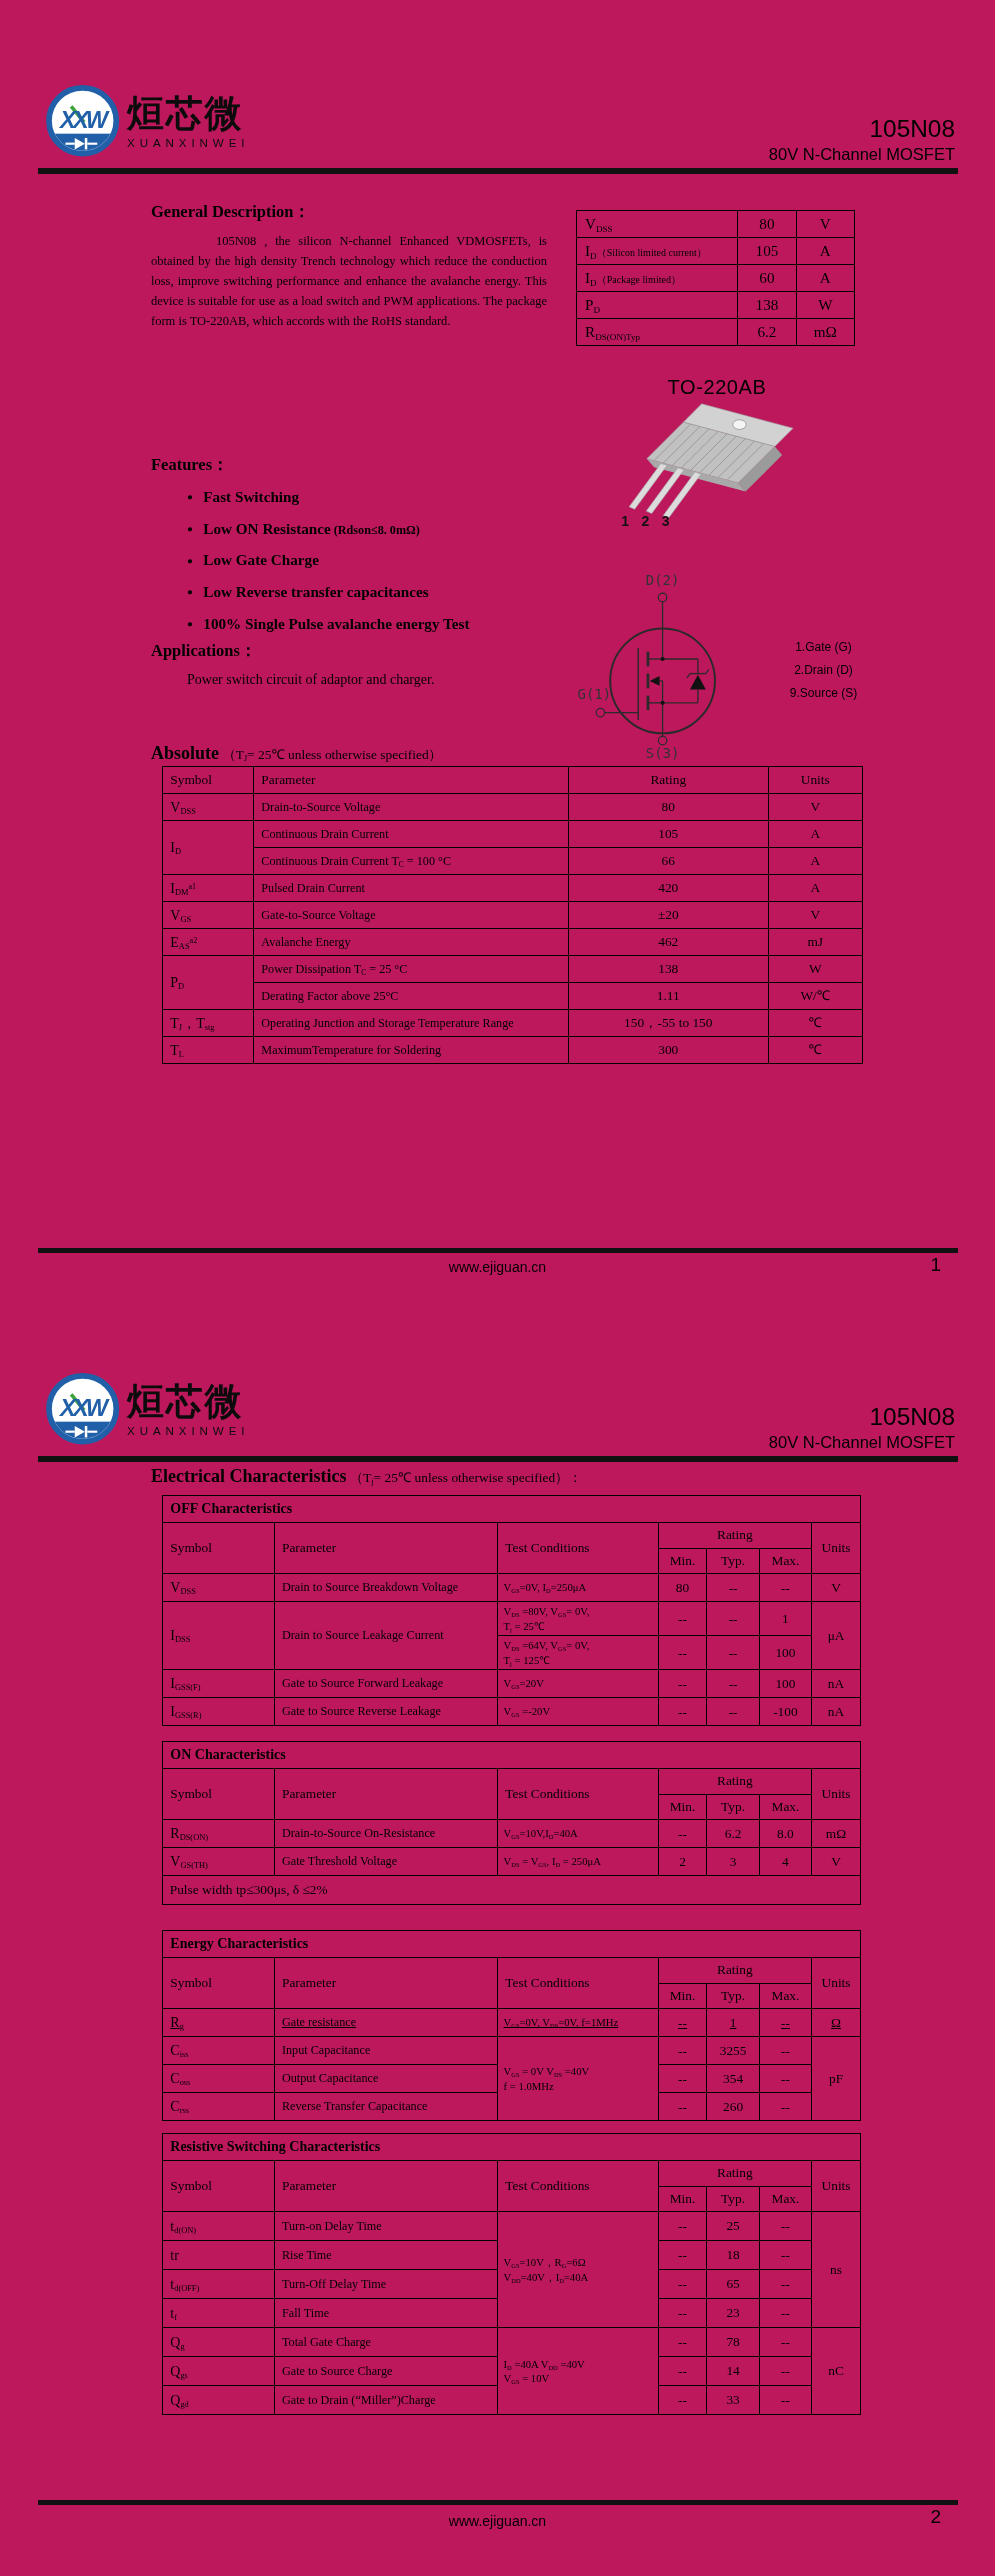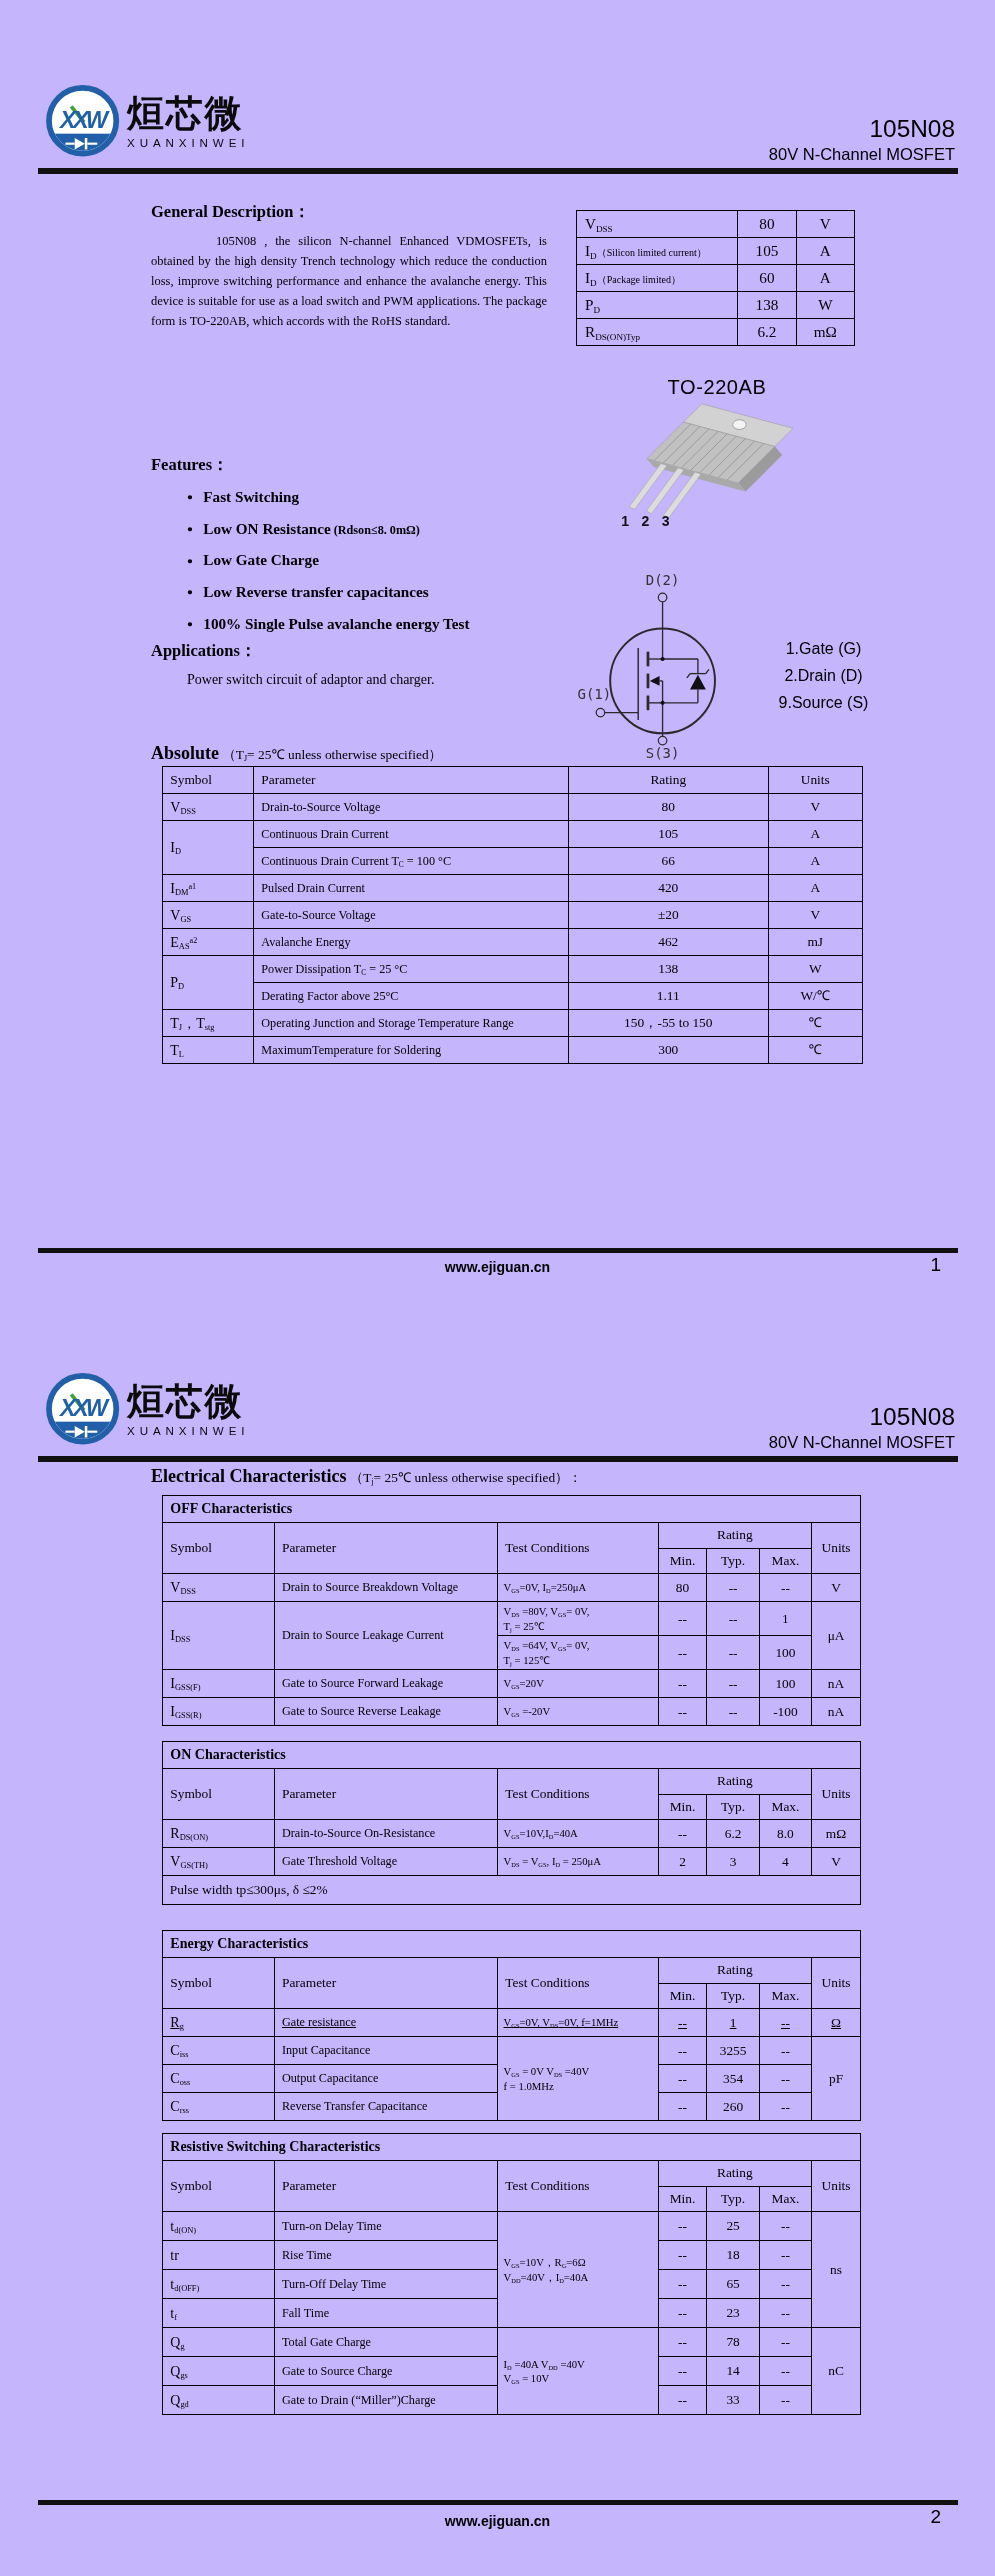--- a/index.html
+++ b/index.html
@@ -1,51 +1,51 @@
 <!DOCTYPE html>
 <html style="font-size:9.8px"><head>
 <meta charset="utf-8">
 <style>
   html,body{margin:0;padding:0;}
   body{width:995px;background:#fff;color:#000;font-family:"Liberation Serif",serif;}
-  .page{position:relative;width:995px;height:1288px;background:#c4b5fd;overflow:hidden;}
+  .page{position:relative;width:995px;height:1288px;background:#be185d;overflow:hidden;}
   .abs{position:absolute;}
   .rule{position:absolute;background:#111;}
   
   .cnname{font-family:"DejaVu Sans",sans-serif;font-weight:bold;font-size:37px;line-height:1.05;letter-spacing:1.8px;color:#0b0b0b;}
   .enname{font-family:"Liberation Sans",sans-serif;font-size:11.6px;letter-spacing:4.9px;margin-top:1.8px;color:#0b0b0b;}
   .partno{font-family:"Liberation Sans",sans-serif;font-size:24.4px;text-align:right;line-height:1.05;}
   .partsub{font-family:"Liberation Sans",sans-serif;font-size:16.5px;text-align:right;margin-top:3px;}
   
   .h1{font-weight:bold;font-size:16.5px;}
   .para{font-size:12.5px;line-height:20px;text-align:justify;text-indent:65px;}
   .feat-item{display:flex;align-items:baseline;height:19.5px;margin-bottom:12.2px;font-weight:bold;font-size:15.2px;white-space:nowrap;}
   .blt{font-size:9.8px;margin-right:10.4px;position:relative;top:-1.8px;}
   .fnote{font-size:12.2px;margin-left:3px;font-weight:bold;}
   .appline{font-size:14px;}
   .ech .b{font-weight:bold;font-size:18px;}
   .ech{font-size:13.4px;}
   .to220{font-family:"Liberation Sans",sans-serif;font-size:20px;letter-spacing:0.6px;}
-  .legend-item{font-family:"Liberation Sans",sans-serif;font-size:16px;margin-bottom:9.1px;text-align:center;}
+  .legend-item{font-family:"Liberation Sans",sans-serif;font-size:12px;margin-bottom:9.1px;text-align:center;}
   
   .dt{border-collapse:collapse;width:100%;table-layout:fixed;border:1.8px solid #000;padding-left:20px;}
   .dt td{border:1.2px solid #000;text-align:center;vertical-align:middle;padding:0.6px 3.7px;font-size:13.4px;line-height:1.22;overflow:hidden;}
   .dt td.ttl{text-align:left;font-weight:bold;font-size:14px;padding-left:7.3px;}
   .dt td.hl{text-align:left;padding-left:7.3px;}
   .dt td.sym{text-align:left;padding-left:7.3px;font-size:14px;}
   .dt td.param{text-align:left;padding-left:7.3px;font-size:12.2px;}
   .dt td.cond{text-align:left;padding-left:5.5px;font-size:10.7px;line-height:1.35;}
   .dt td.note{text-align:left;padding-left:6.7px;font-size:13.4px;}
   .dt td.qsym{text-align:left;padding-left:8px;font-size:15.2px;}
   .dt td.qval{font-size:15.2px;}
   sub{font-size:60%;line-height:0;vertical-align:-0.28em;}
   sup{font-size:58%;line-height:0;vertical-align:0.5em;}
   .sm{font-size:66%;}
   
-  .foot-url{font-family:"Liberation Sans",sans-serif;font-size:14px;text-align:center;width:995px;left:0;font-weight:bold;}
+  .foot-url{font-family:"Liberation Sans",sans-serif;font-size:14px;text-align:center;width:995px;left:0;}
   .foot-num{font-family:"Liberation Sans",sans-serif;font-size:19px;text-align:right;width:37px;}
 </style>
 </head>
 <body>
 
 <div class="page">
 
   <svg class="abs" style="left:45px;top:85px" width="76" height="73" viewBox="0 0 105 102">
     <ellipse cx="52" cy="50" rx="47" ry="46" fill="#ffffff" stroke="#2160a8" stroke-width="8"></ellipse>
     <clipPath id="lc1">

